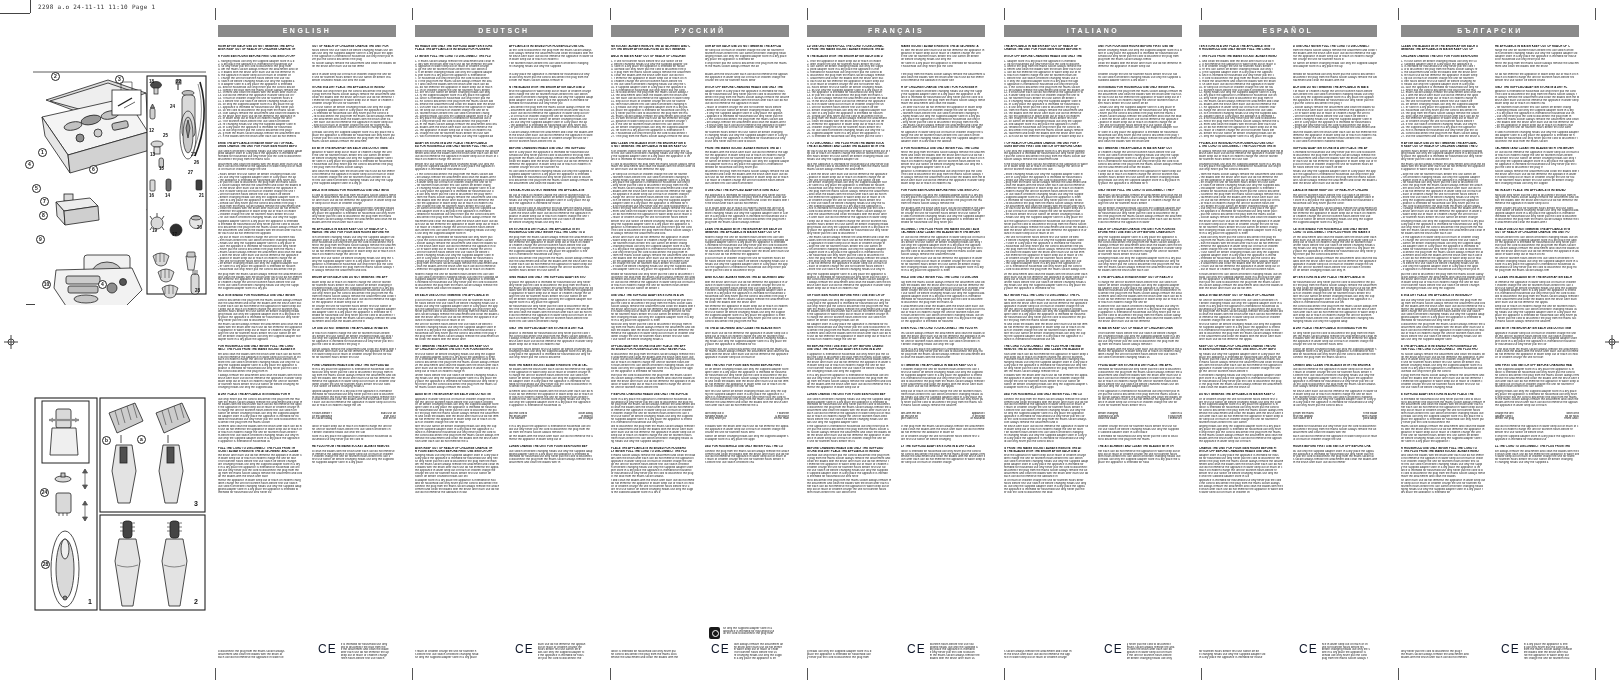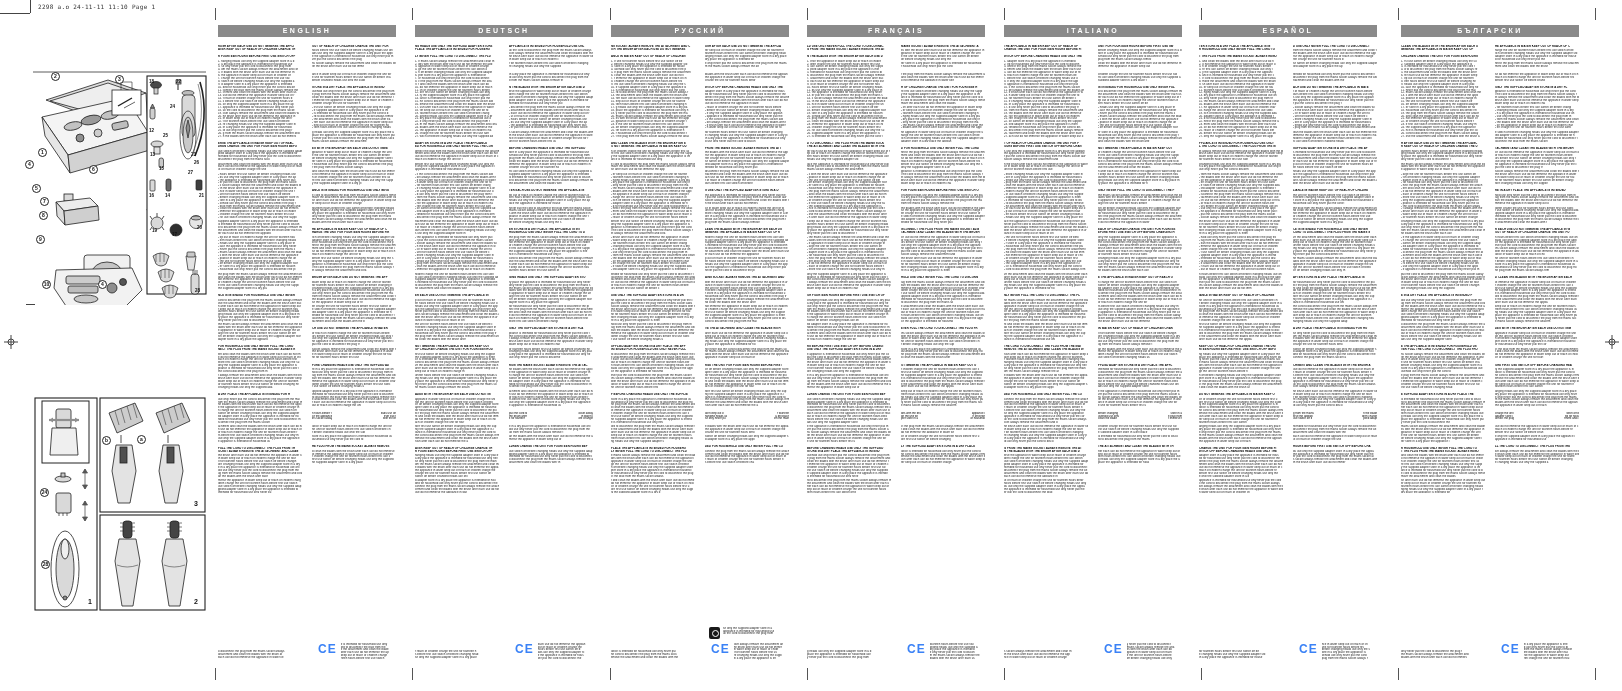--- a/index.html
+++ b/index.html
@@ -23,21 +23,21 @@
   .line { height:2.9px; line-height:2.9px; font-size:2.8px; color:#151515;
           white-space:nowrap; overflow:hidden; letter-spacing:0.05px; flex-shrink:0; }
   .bold { font-weight:bold; color:#000; }
   .und  { text-decoration:underline; }
   .gap  { height:3px; flex-shrink:0; }
   .fill { flex:1 1 auto; min-height:0; }
   .para { margin-bottom:1.5px; flex-shrink:0; }
   .srow { display:flex; justify-content:space-between; flex-shrink:0; }
   .srow span { font-size:2.8px; line-height:2.9px; height:2.9px; overflow:hidden; white-space:nowrap; }
   .ceblk { display:flex; gap:4px; margin-top:4px; align-items:flex-start; flex-shrink:0; padding-left:6px; }
-  .cemark { font-size:12px; font-weight:bold; color:#3b82f6; letter-spacing:1px; line-height:12px; }
+  .cemark { font-size:12px; font-weight:normal; color:#0f172a; letter-spacing:1px; line-height:12px; }
   .addr { width:54px; }
   .logoblk { display:flex; gap:3px; margin-top:3px; align-items:flex-start; flex-shrink:0; padding-left:4px; }
   .logobox { width:11px; height:12px; background:#1a1a1a; border-radius:2px; position:relative; flex-shrink:0; }
   .logobox::after { content:""; position:absolute; left:3px; top:3px; width:5px; height:5px;
                     border:1px solid #fff; border-radius:50%; }
   
   .co { position:absolute; width:9px; height:9px; border:1px solid #222; border-radius:50%;
         background:#fff; font-size:5px; line-height:7px; text-align:center; font-weight:bold; color:#111; }
   .plbl { position:absolute; font-size:4.5px; font-weight:bold; color:#111; line-height:5px; }
   .pnum { position:absolute; font-size:7px; font-weight:bold; color:#111; line-height:7px; }

